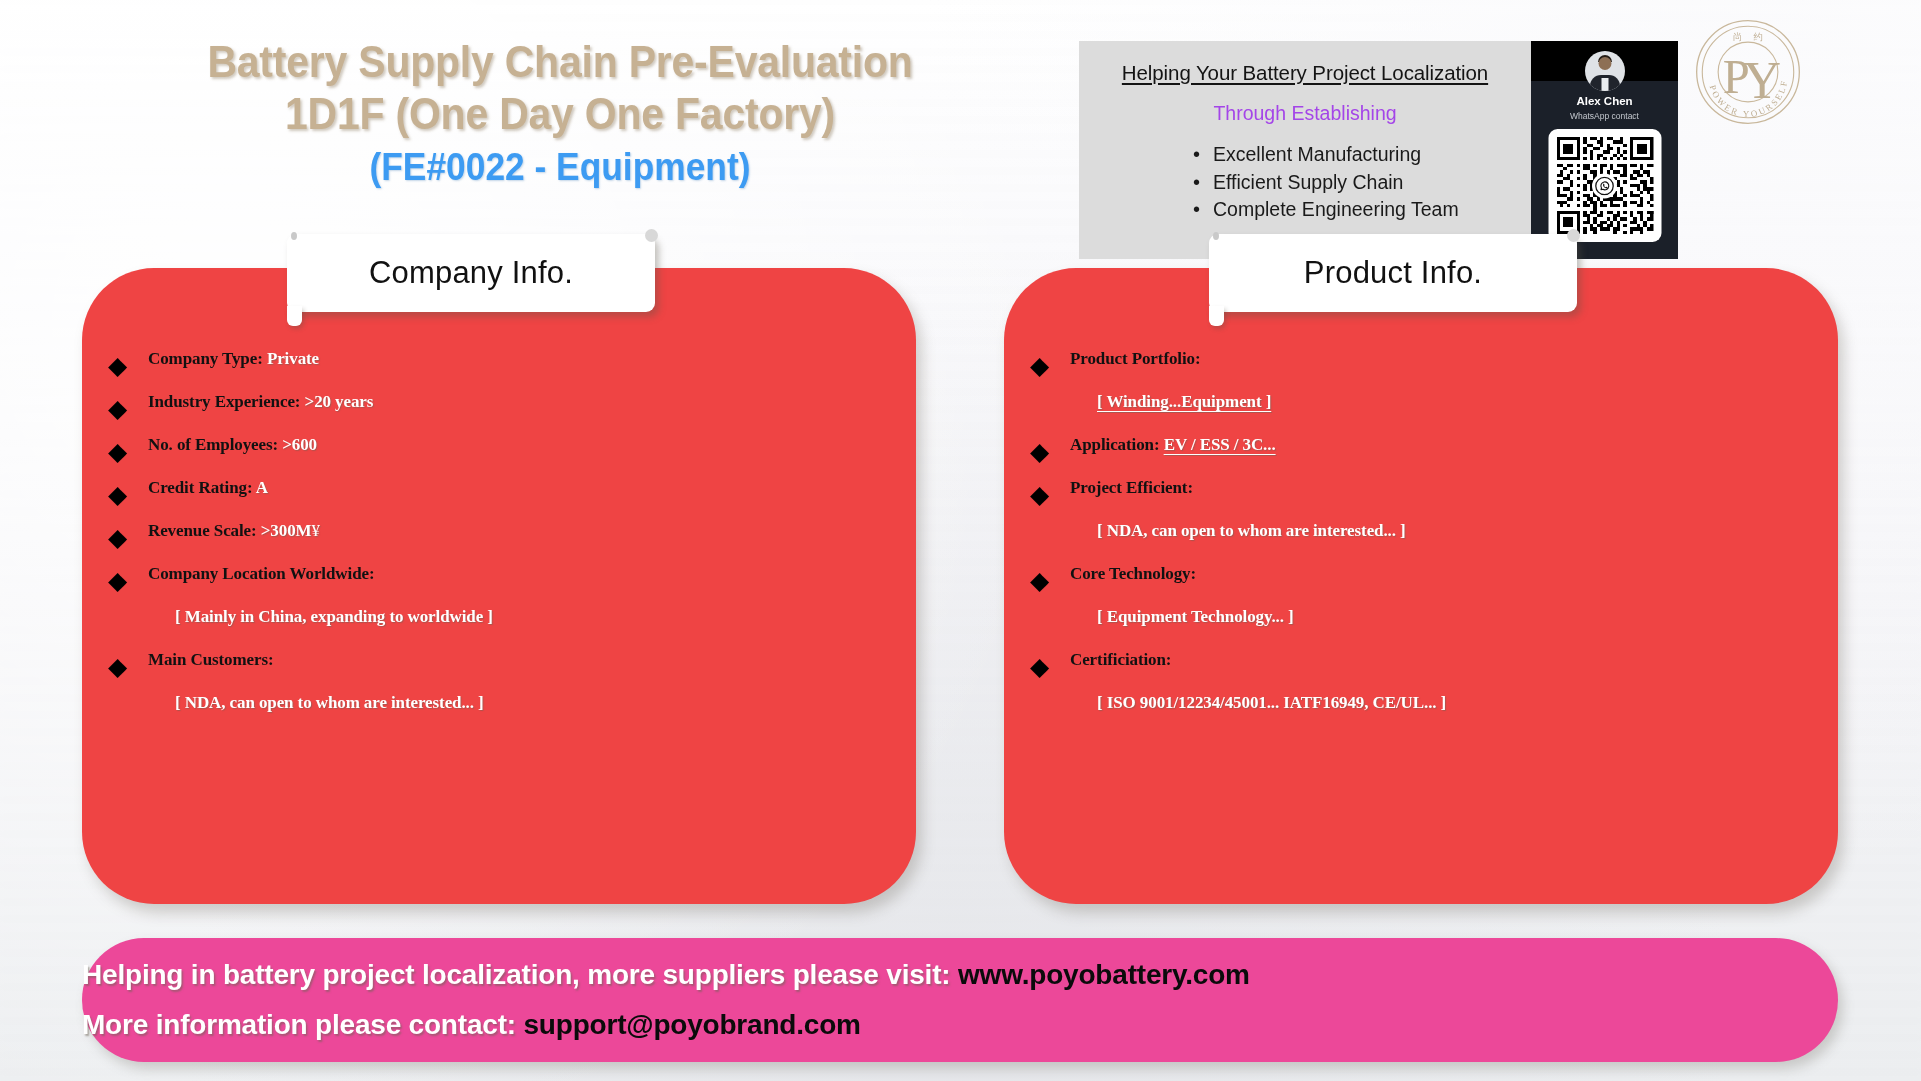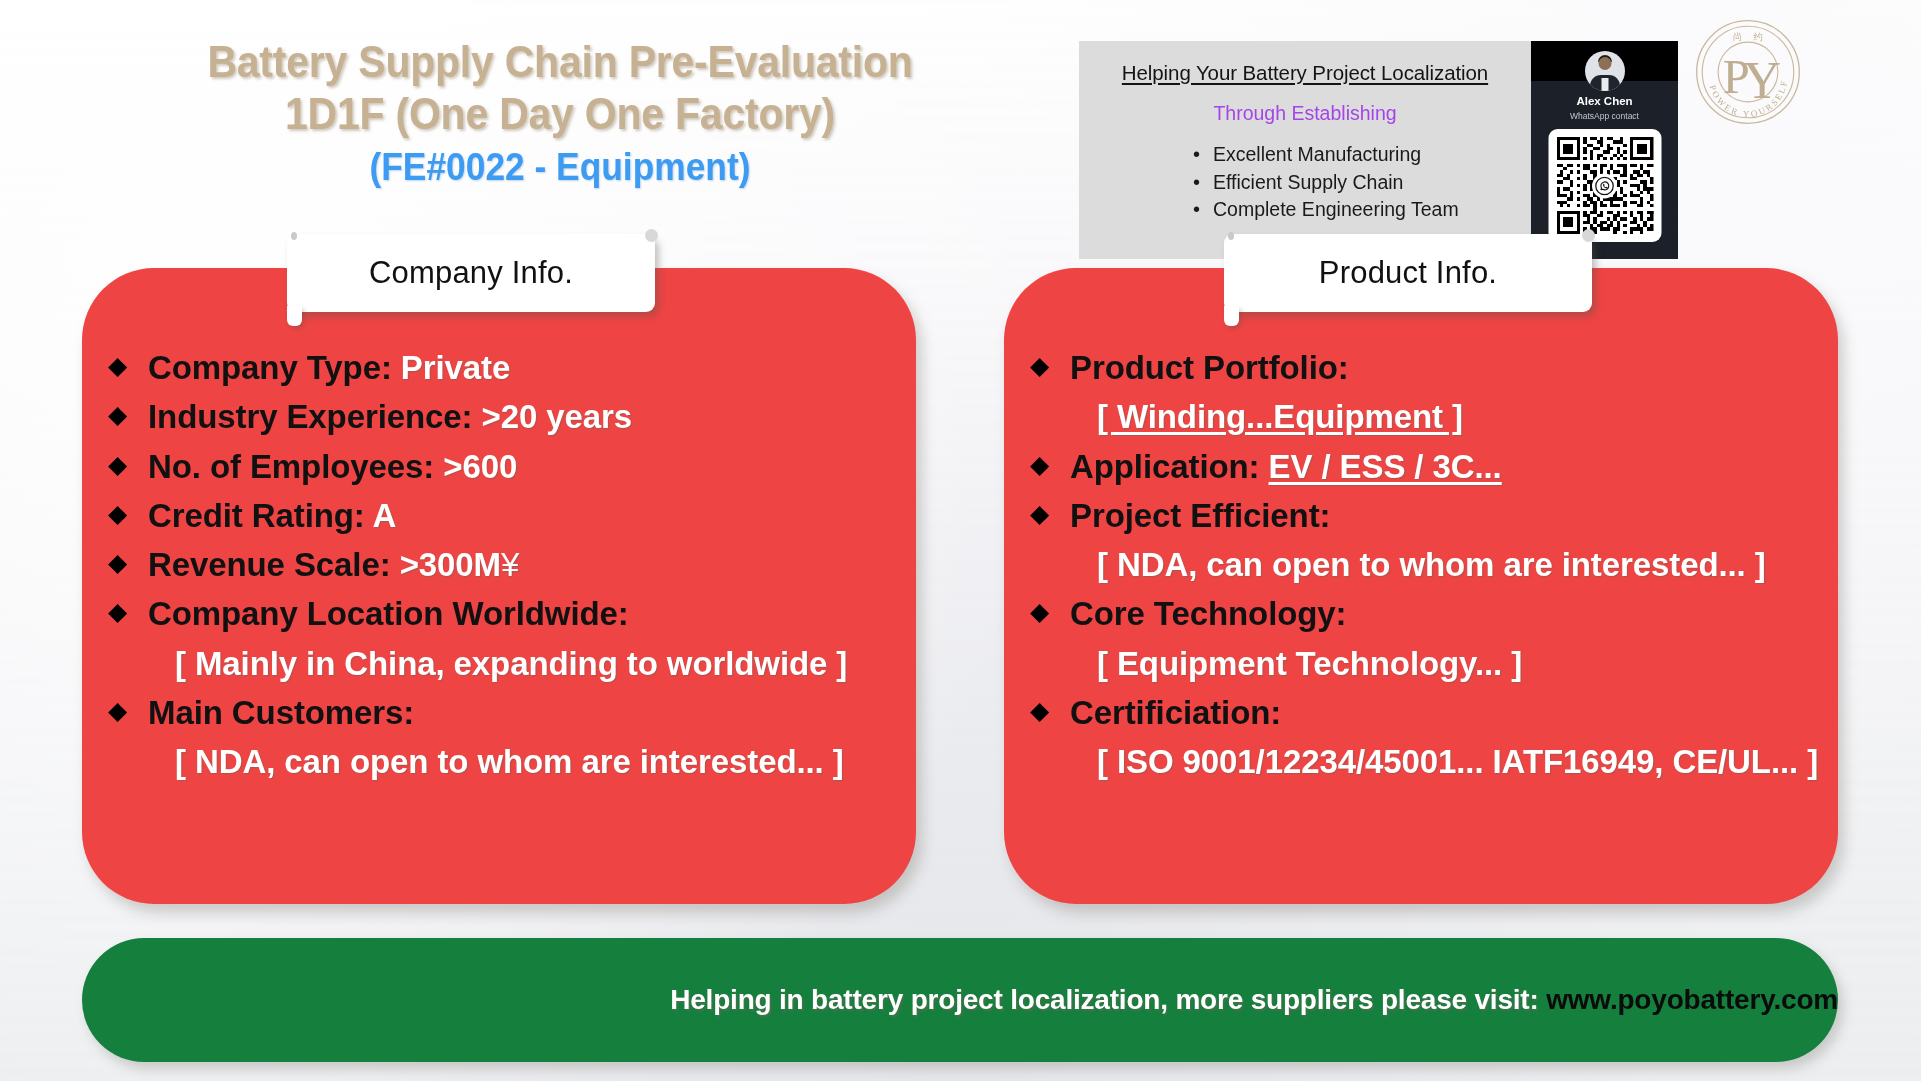--- a/index.html
+++ b/index.html
@@ -214,21 +214,21 @@
   .panel-tab {
     position: absolute;
     top: -34px;
     width: 368px; height: 78px;
     background: #fff;
     border-radius: 9px;
     box-shadow: 4px 5px 7px rgba(90,82,68,.35);
     display: flex; align-items: center; justify-content: center;
   }
   #tab-company { left: 205px; }
-  #tab-product { left: 220px; }
+  #tab-product { left: 205px; }
   .panel-tab .tab-label {
     font-size: 31px;
     color: #111;
     letter-spacing: .2px;
   }
   .panel-tab .dot-tl,
   .panel-tab .dot-tr {
     position: absolute;
     width: 9px; height: 9px;
     border-radius: 50%;
@@ -258,46 +258,47 @@
   .dia {
     flex: 0 0 auto;
     width: 40px;
     font-size: 25px;
     line-height: 1;
     color: #000;
     padding-top: 3px;
     text-align: left;
   }
   .row-text {
-    font-size: 33px;
+    font-size: 17px;
     font-weight: bold;
     line-height: 1.1;
     color: #111;
     letter-spacing: -.1px;
     white-space: nowrap;
+    font-family: Liberation Serif, serif;
   }
   .val {
     color: #ffffff;
     font-weight: bold;
     text-shadow: 1px 1px 1px rgba(110,100,85,.5);
   }
   .val.ulink { text-decoration: underline; text-underline-offset: 4px; }
   .yen { font-weight: normal; }
 
   
   #footer {
     position: absolute;
     left: 82px; top: 938px;
     width: 1756px; height: 124px;
-    background: #15803d;
+    background: #ec4899;
     border-radius: 62px;
     box-shadow: 5px 7px 12px rgba(120,115,105,.3);
     display: flex;
     flex-direction: column;
-    align-items: flex-end;
+    align-items: flex-start;
     justify-content: center;
     gap: 18px;
   }
   .foot-line {
     font-family: "Liberation Sans Narrow", "Liberation Sans", sans-serif;
     font-size: 28px;
     font-weight: bold;
     color: #fff;
     text-shadow: 1.5px 1.5px 2px rgba(110,100,85,.55);
     letter-spacing: -.2px;
@@ -509,15 +510,18 @@
         <div class="row cont">
           <span class="row-text"><span class="val">[ ISO 9001/12234/45001... IATF16949, CE/UL... ]</span></span>
         </div>
       </div>
   </div>
 
   <div id="footer">
     <div class="foot-line">
       <span>Helping in battery project localization, more suppliers please visit: </span><span class="dark">www.poyobattery.com</span>
     </div>
+    <div class="foot-line">
+      <span>More information please contact: </span><span class="dark">support@poyobrand.com</span>
+    </div>
   </div>
 
 </div>
 
 </body></html>

